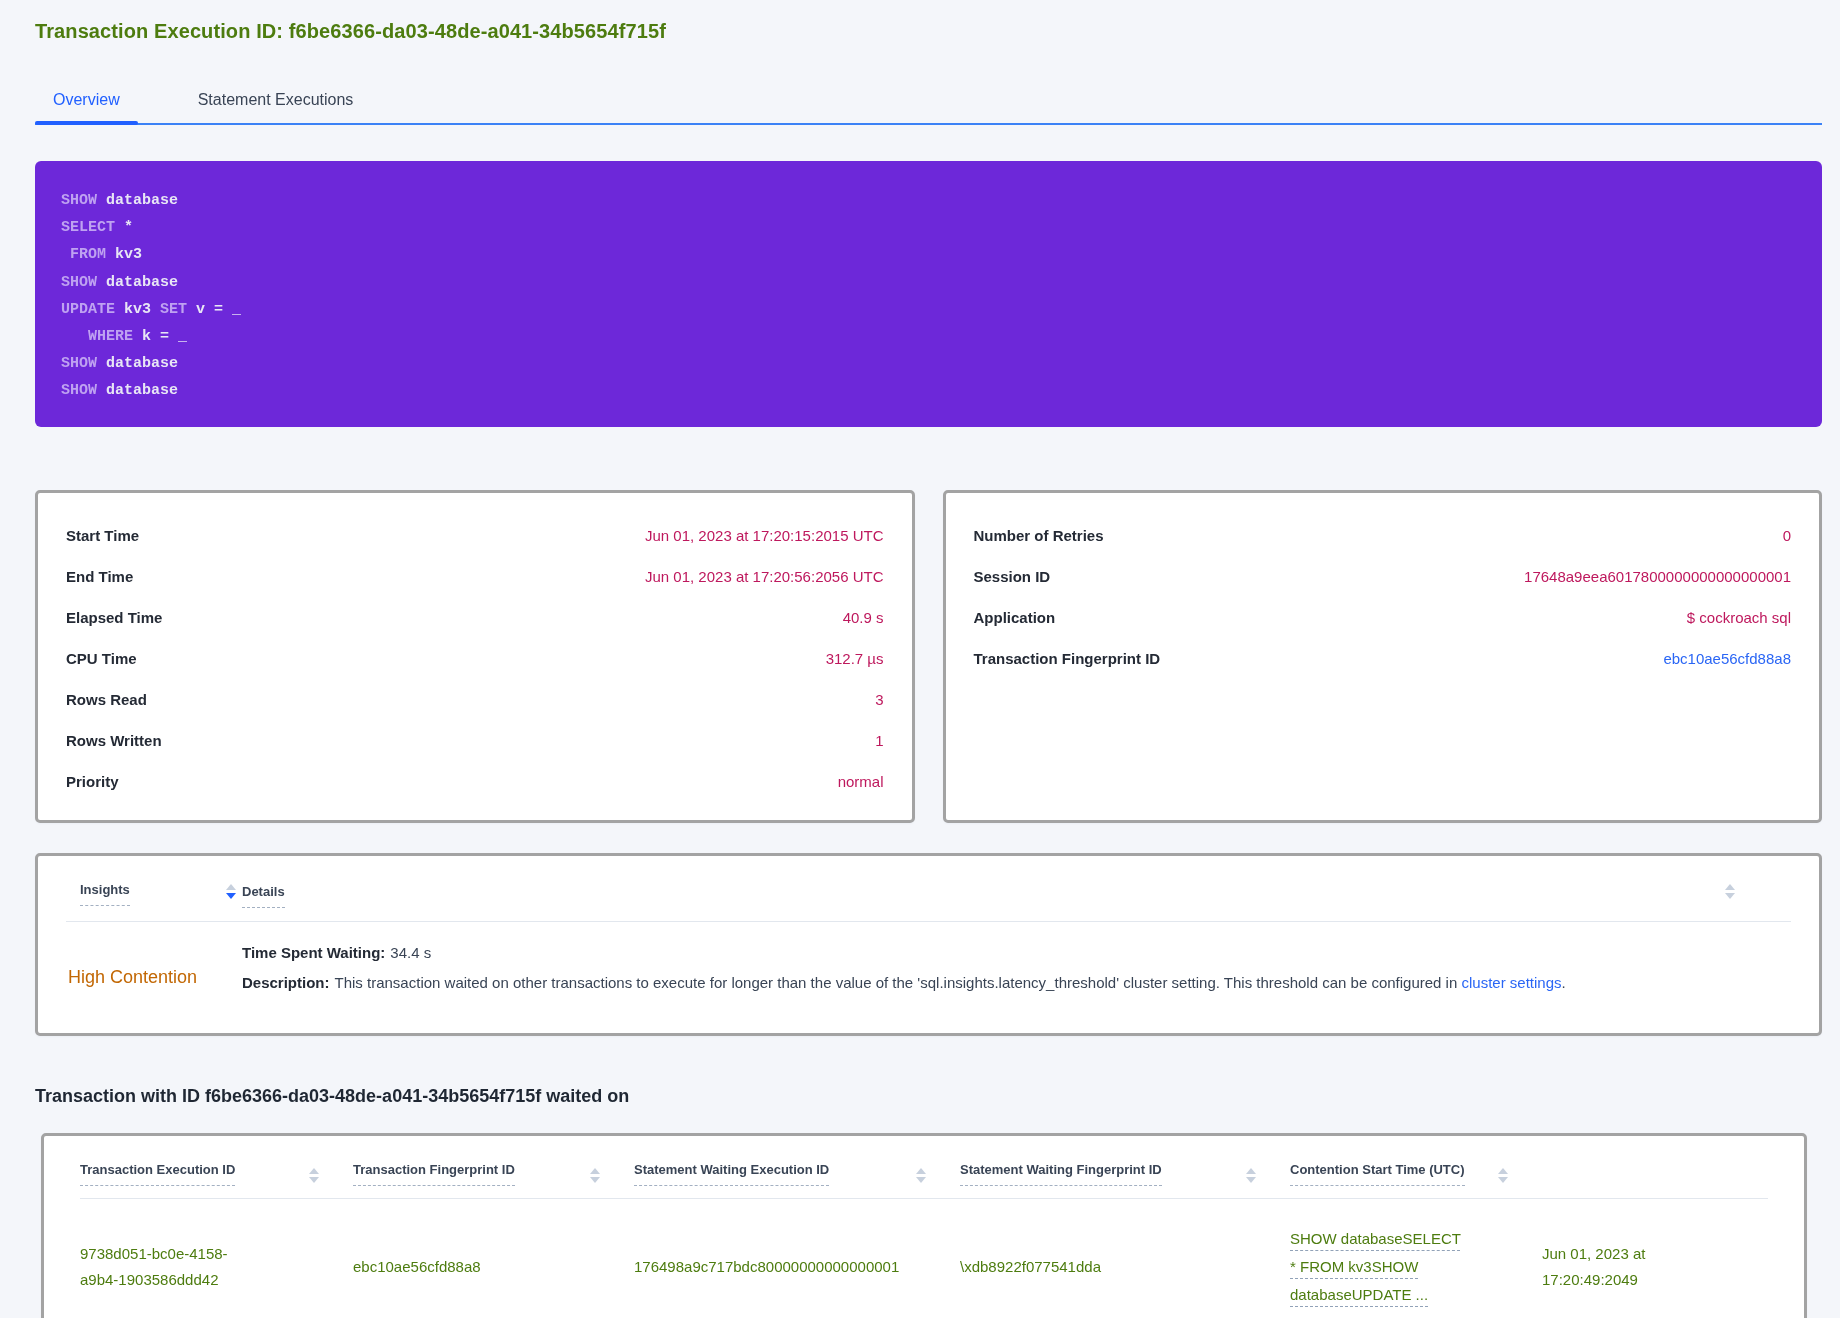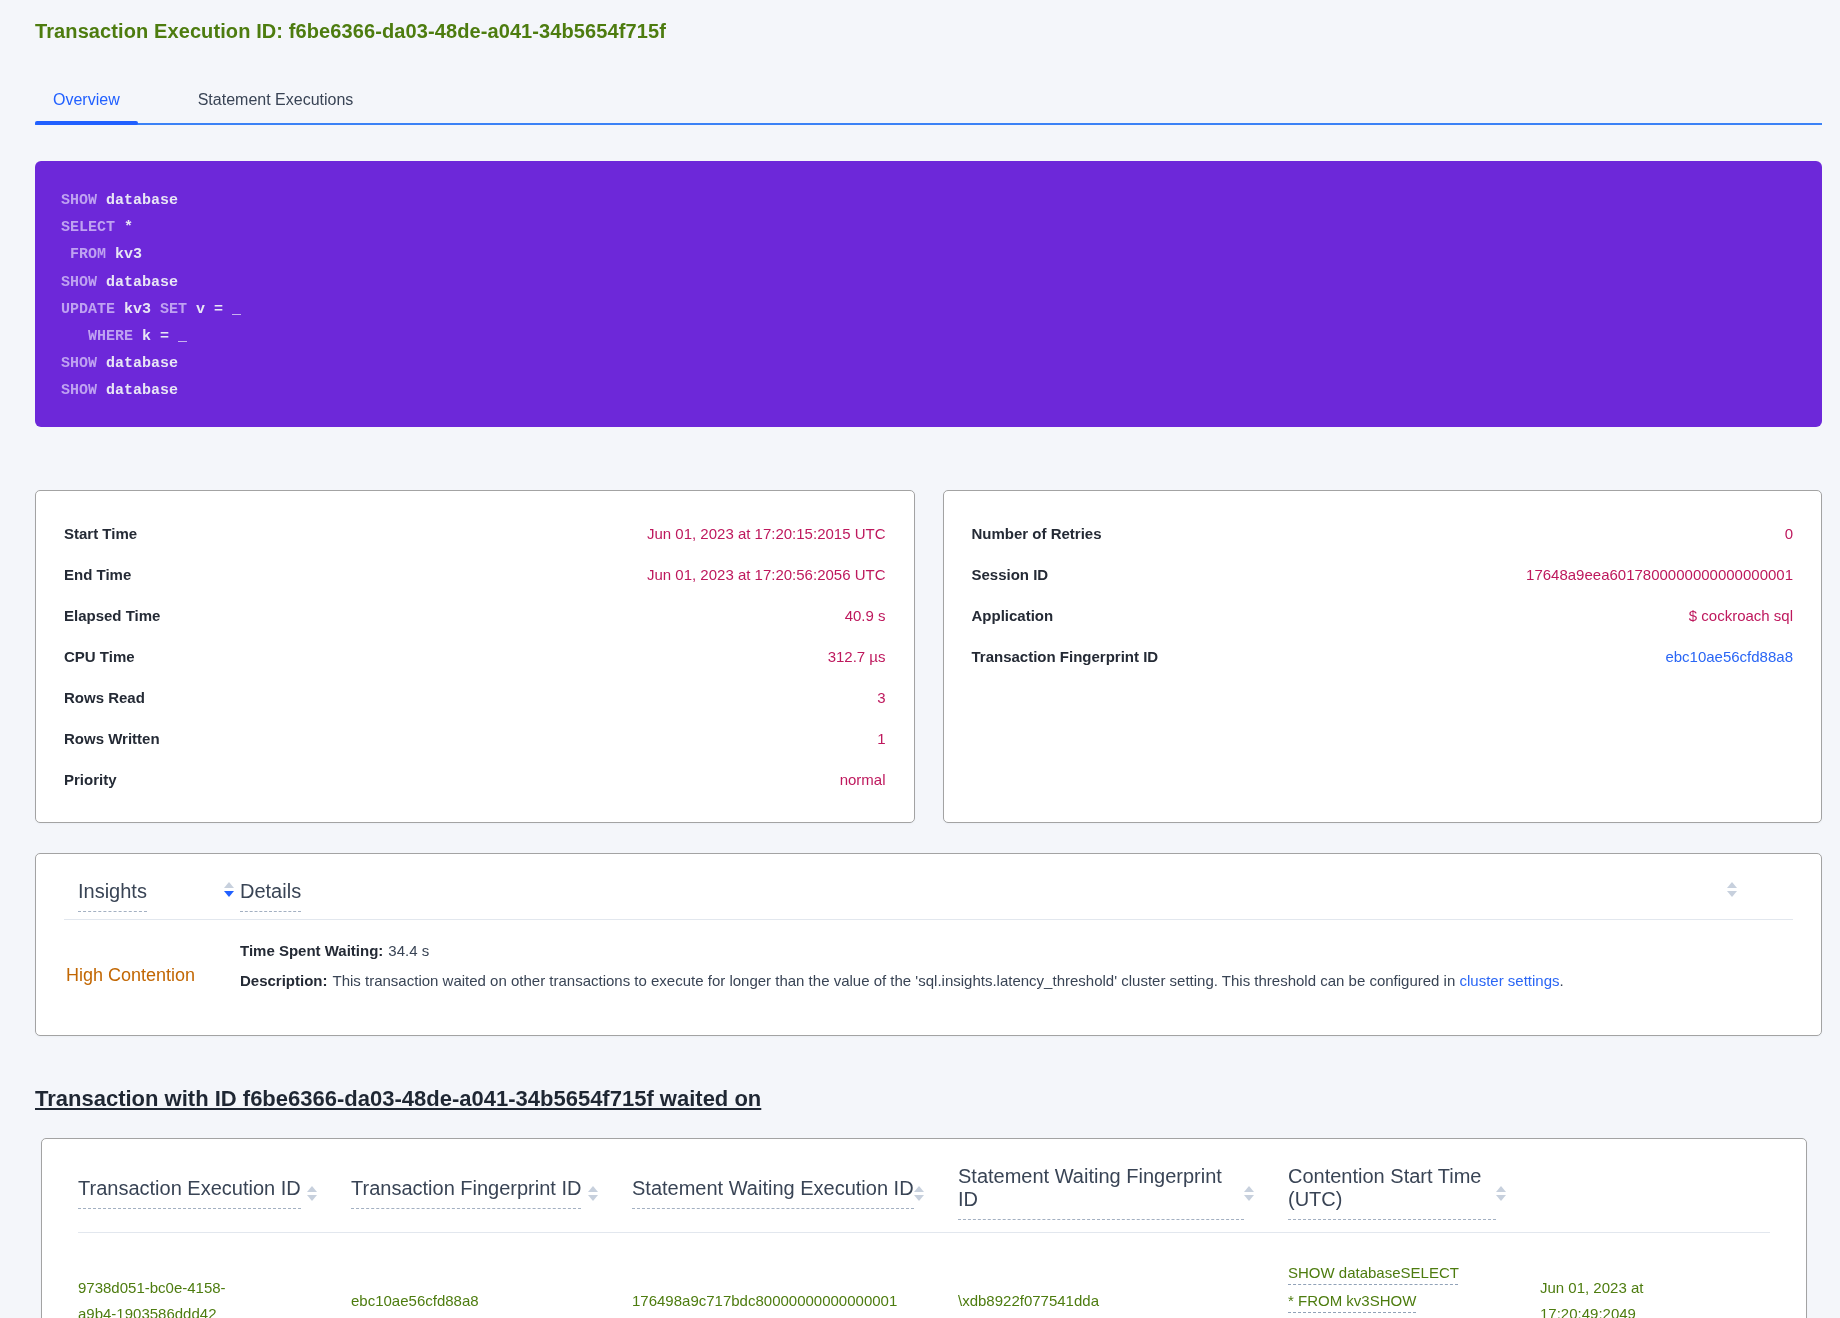--- a/index.html
+++ b/index.html
@@ -34,55 +34,55 @@
   .codebox .cl {
     font-family: "Liberation Mono", "DejaVu Sans Mono", monospace;
     font-size: 15px; font-weight: bold; line-height: 27.2px;
     color: #e8e6f5; white-space: pre;
   }
   .codebox .kw { color: #bfa2f1; }
 
   
   .cards-row { display:flex; gap:28px; margin-top: 63px; }
   .card {
-    background:#fff; border:1px solid #a3a3a3; border-radius:5px;
+    background:#fff; border:3px solid #a3a3a3; border-radius:5px;
     box-shadow: 0 1px 2px rgba(60,80,120,.04);
   }
   .sum-card { flex:1; height:333px; padding: 22px 28px; }
   .drow { display:flex; justify-content:space-between; align-items:center; height:41px; }
   .dlabel { font-size:15px; font-weight:bold; color:#242a35; }
   .dvalue { font-size:15px; color:#be185d; }
   .link { color:#2a66f5; text-decoration:none; cursor:pointer; }
 
   
   .sort { display:inline-flex; flex-direction:column; align-items:center; gap:3px; cursor:pointer; }
   .sort .tri-up { width:0; height:0; border-left:5px solid transparent; border-right:5px solid transparent; border-bottom:6px solid #c7d0dd; }
   .sort .tri-down { width:0; height:0; border-left:5px solid transparent; border-right:5px solid transparent; border-top:6px solid #c7d0dd; }
   .sort .active-down { border-top-color:#2160ff; }
 
   
   .insights-card { margin-top:30px; height:183px; padding:0 28px; }
   .ins-header { display:flex; align-items:flex-start; padding-top:26px; height:66px; border-bottom:1px solid #e2e7ee; }
   .th-label {
-    display:inline-block; font-size:20px; font-weight:normal; color:#394455;
+    display:inline-block; font-size:13px; font-weight:bold; color:#394455;
     border-bottom:1px dashed #a3b0c2; padding-bottom:8px;
   }
   .ins-col1 { width:176px; display:flex; align-items:flex-start; }
   .ins-col1 .th-label { margin-left:14px; }
   .ins-col1 .sort { margin-left:auto; margin-right:6px; margin-top:2px; }
   .ins-header .right-sort { margin-left:auto; margin-right:56px; margin-top:2px; }
   .ins-row { display:flex; padding-top:16px; }
   .ins-badge-col { width:176px; display:flex; align-items:center; }
   .ins-badge { font-size:18px; color:#c26703; margin-left:2px; padding-top:18px; }
   .ins-details { flex:1; font-size:15px; line-height:30px; color:#394455; }
   .b { font-weight:bold; color:#242a35; }
   .gap-l { margin-left:5px; }
 
   
-  .waited-heading { margin-top:50px; font-size:22px; font-weight:bold; color:#1f2733;text-decoration:underline; }
+  .waited-heading { margin-top:50px; font-size:18px; font-weight:bold; color:#1f2733; }
   .table-card { margin-top:26px; margin-left:6px; margin-right:15px; height:206px; padding:0 36px; overflow:hidden; }
   .tgrid { display:grid; grid-template-columns: 273px 281px 326px 330px 252px 1fr; }
   .thead { padding-top:26px; border-bottom:1px solid #e2e7ee; padding-bottom:12px; }
   .th { display:flex; align-items:center; padding-right:34px; justify-content:space-between; }
   .th .sort { margin-top:2px; }
   .trow { align-items:center; padding:26px 0 30px 0; border-bottom:1px solid #e9edf3; }
   .td { font-size:15px; color:#4d7c0f; line-height:26px; padding-right:30px; overflow-wrap:anywhere; }
   .td-wrap { max-width:205px; }
   .dashed-link {
     display:inline-block; max-width:178px; cursor:pointer;

